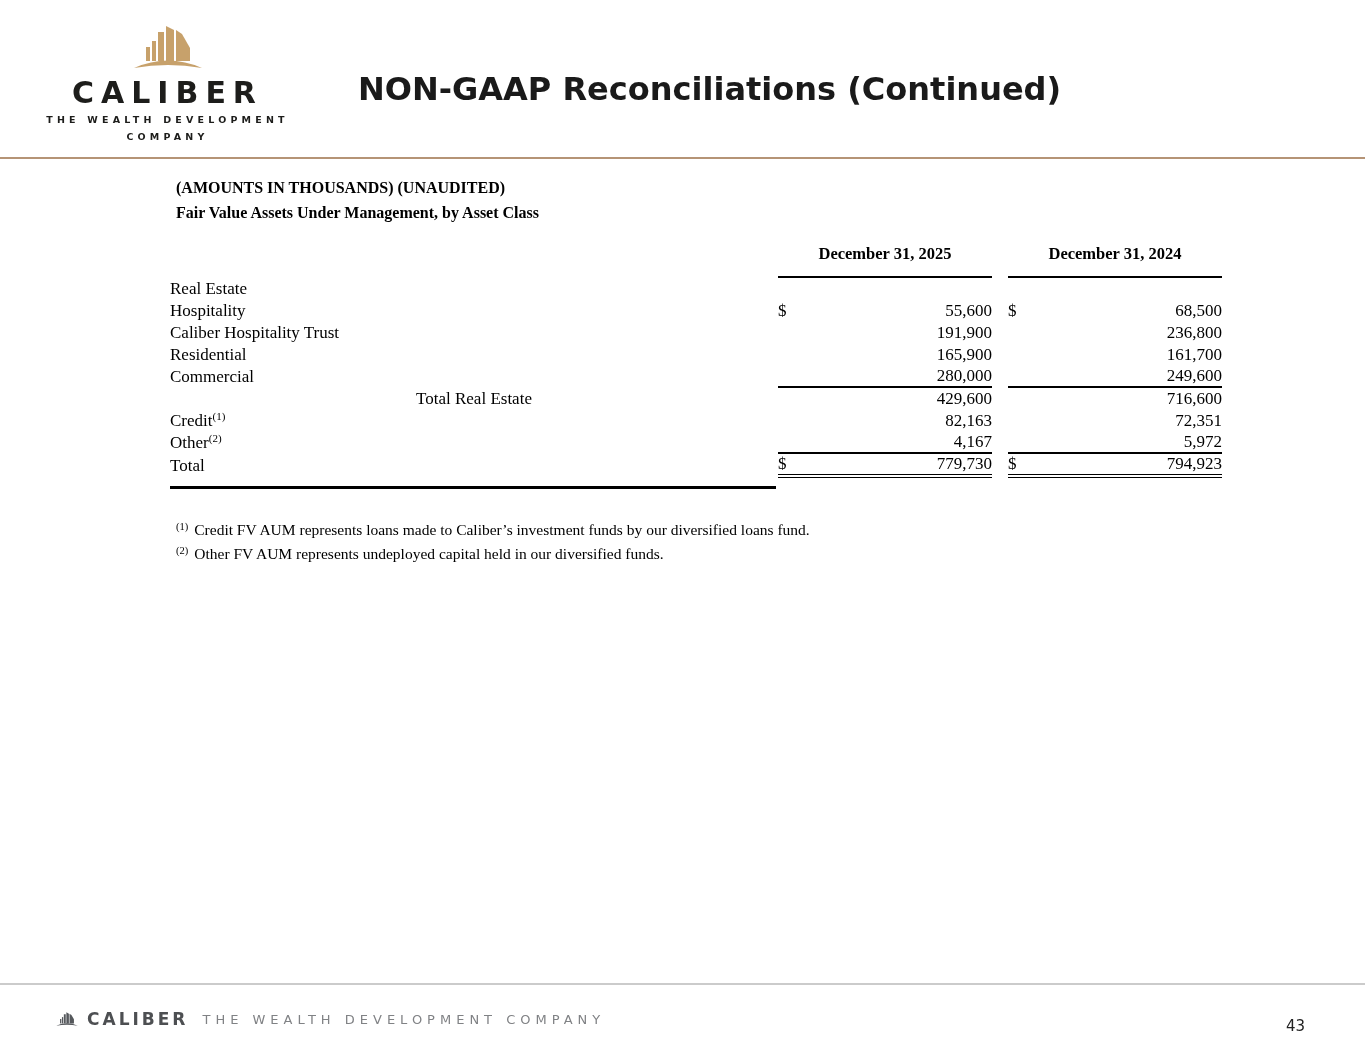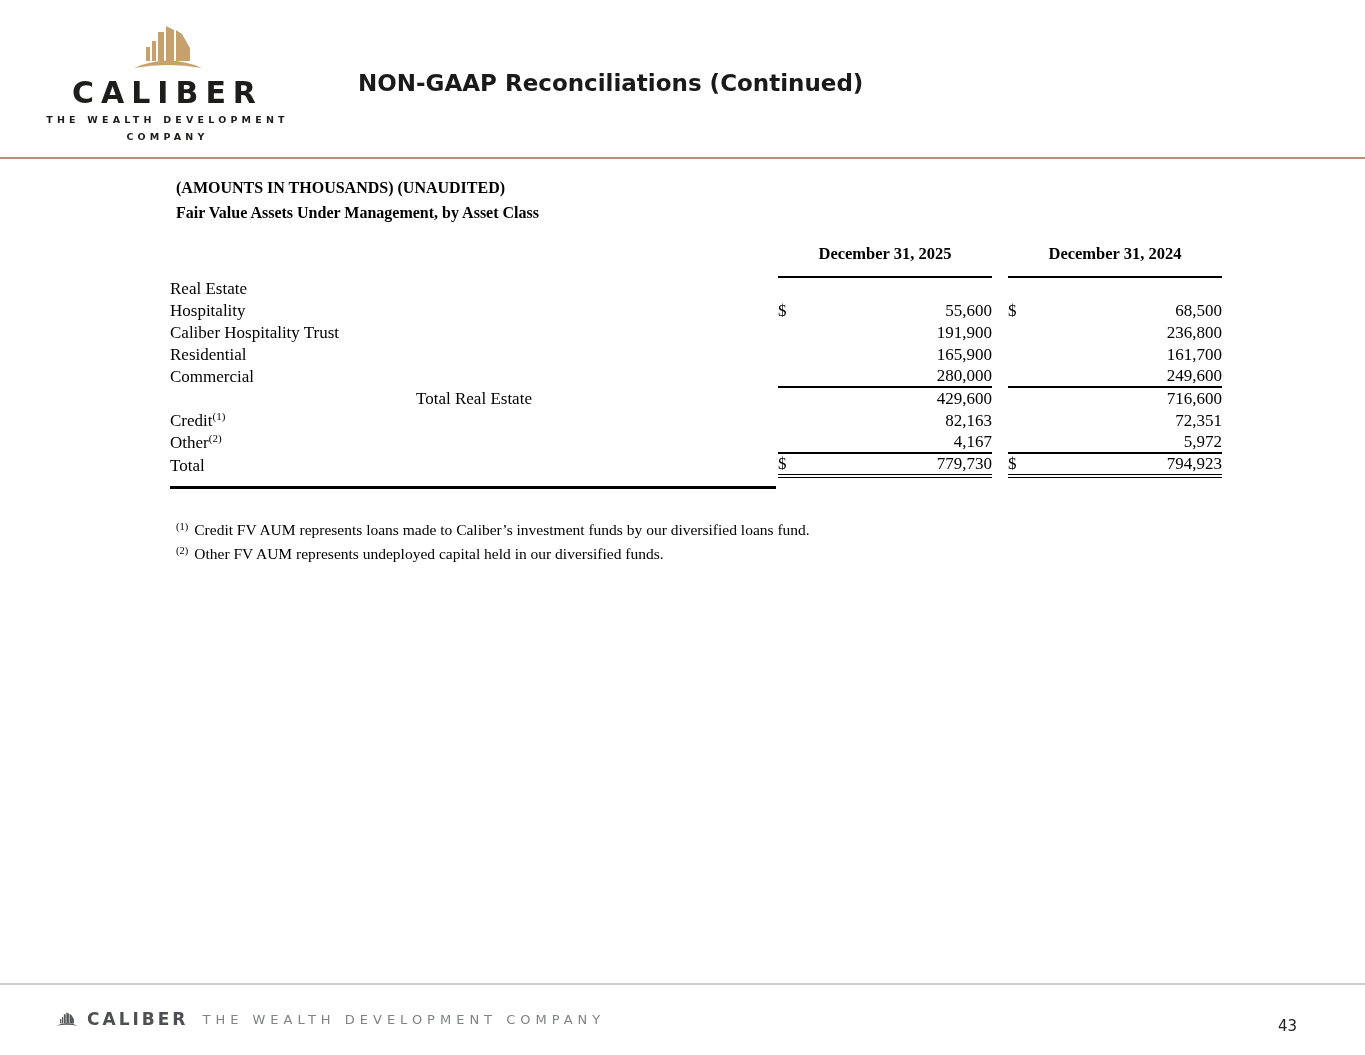--- a/index.html
+++ b/index.html
@@ -38,21 +38,21 @@
     letter-spacing: 4.2px;
     line-height: 14px;
     margin-top: 3px;
     white-space: nowrap;
   }
   .slide-title {
     position: absolute;
     left: 358px; top: 70px;
     font-family: "DejaVu Sans", sans-serif;
     font-weight: 700;
-    font-size: 23px;
+    font-size: 32px;
     color: #1a1a1a;
     white-space: nowrap;
   }
   .header-rule {
     position: absolute;
     left: 0; top: 157px;
     width: 1365px; height: 2px;
     background: #b59476;
   }
 
@@ -152,21 +152,21 @@
   }
   .footer-tagline {
     font-size: 13px;
     letter-spacing: 5px;
     color: #808285;
     margin-left: 14px;
     white-space: nowrap;
   }
   .page-number {
     position: absolute;
-    right: 68px; top: 32px;
+    right: 60px; top: 32px;
     font-family: "DejaVu Sans", sans-serif;
     font-size: 15px;
     color: #222222;
   }
 </style>
 </head>
 <body>
 
 <div class="slide">
 

